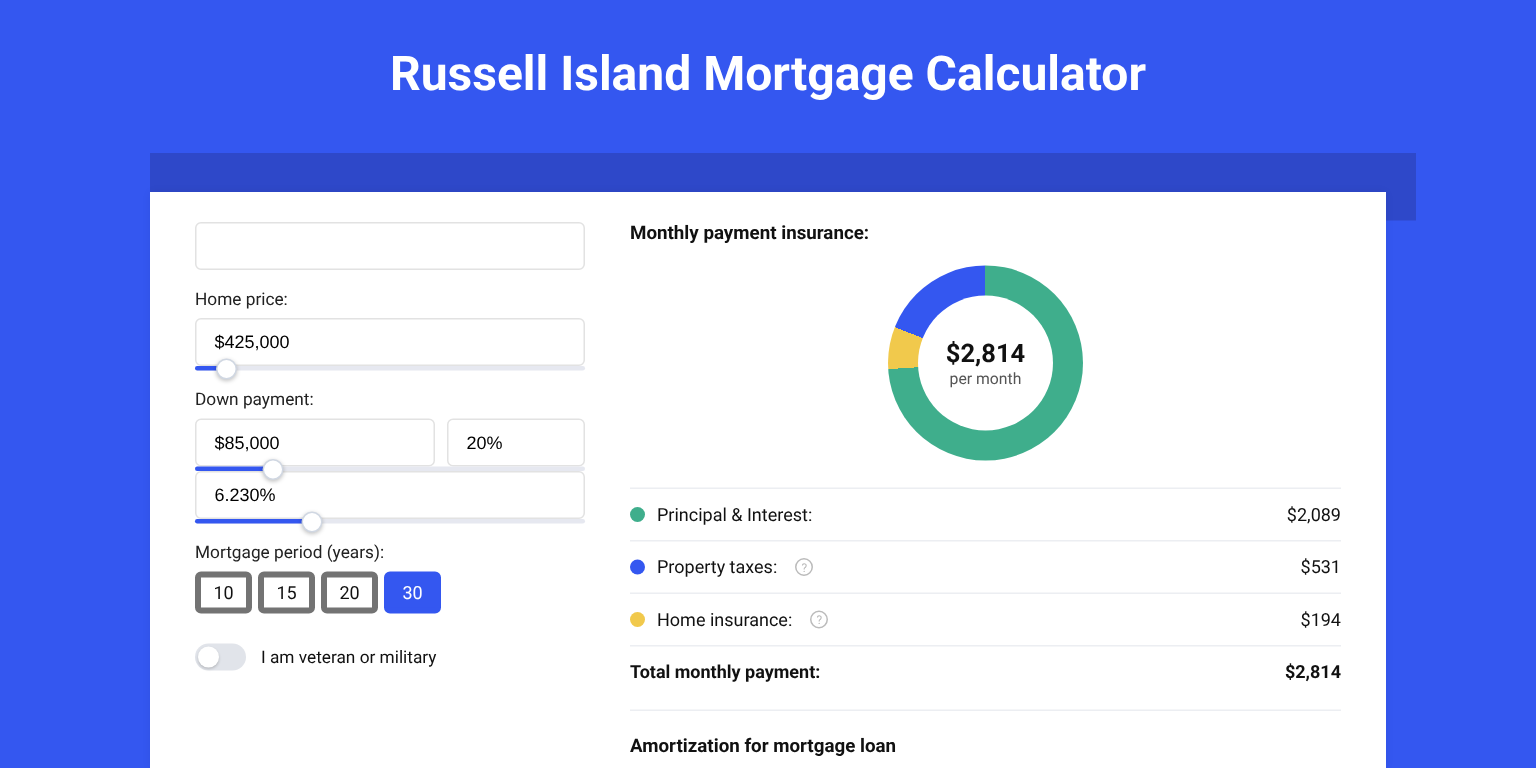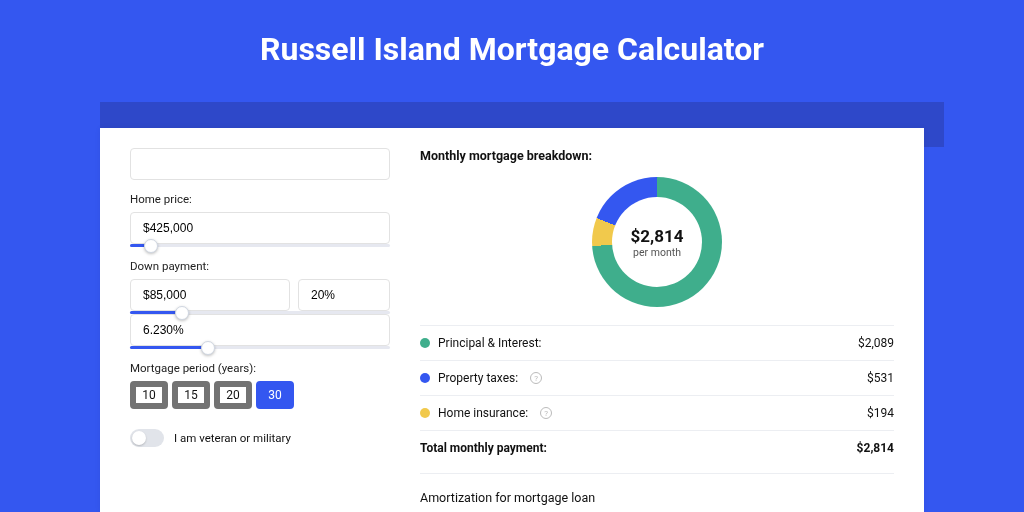--- a/index.html
+++ b/index.html
@@ -63,21 +63,21 @@
     position: absolute; top: 50%;
     width: 14px; height: 14px; border-radius: 50%;
     background: #fff; border: 1px solid #d0d7e2;
     box-shadow: 0 1px 3px rgba(0,0,0,.25);
     transform: translate(-50%, -50%);
   }
 
   .periods { display: flex; gap: 4px; }
   .period {
     width: 38px; height: 28px;
-    border: 6px solid #737373; border-radius: 4px;
+    border: 4px solid #737373; border-radius: 4px;
     background: #fff; font-size: 12px;
     display:flex;align-items:center;justify-content:center;
     cursor: pointer;
   }
   .period.active { background:#3457F0; color:#fff; border-color:#3457F0; }
 
   .toggle-row { display:flex; align-items:center; gap:10px; margin-top:20px; font-size:11.5px; }
   .toggle {
     width: 34px; height: 18px; border-radius: 10px;
     background: #e1e4ea; position: relative; cursor:pointer;
@@ -117,21 +117,21 @@
   .legend .left-part { display:flex; align-items:center; gap:8px; }
   .legend .dot { width:10px; height:10px; border-radius:50%; }
   .legend .info {
     width:12px;height:12px;border:1px solid #bbb;border-radius:50%;
     font-size:8px;color:#bbb;display:inline-flex;align-items:center;justify-content:center;
     margin-left:4px;
   }
   .legend .total { font-weight:700; border-bottom:none; }
 
   .amort { border-top:1px solid #eceef2; margin-top:8px; padding-top:16px; }
-  .amort h4  { font-size:12.5px; font-weight:400; }
+  .amort h4  { font-size:12.5px; font-weight:700; }
 
   :root { --green:#3FAE8C; --blue:#3457F0; --yellow:#F1C94C; }
 </style>
 </head>
 <body>
 
 <h1 class="title">Russell Island Mortgage Calculator</h1>
 <div class="bluebar"></div>
 
 <div class="card">
@@ -171,21 +171,21 @@
       <div class="period active">30</div>
     </div>
 
     <div class="toggle-row">
       <div class="toggle"></div>
       <span>I am veteran or military</span>
     </div>
   </div>
 
   <div class="right">
-    <div class="section-title">Monthly mortgage breakdown:</div>
+    <div class="section-title">Monthly payment insurance:</div>
 
     <div class="donut-wrap">
       <div class="donut">
         <div class="donut-center">
           <div class="big">$2,814</div>
           <div class="small">per month</div>
         </div>
       </div>
     </div>
 

